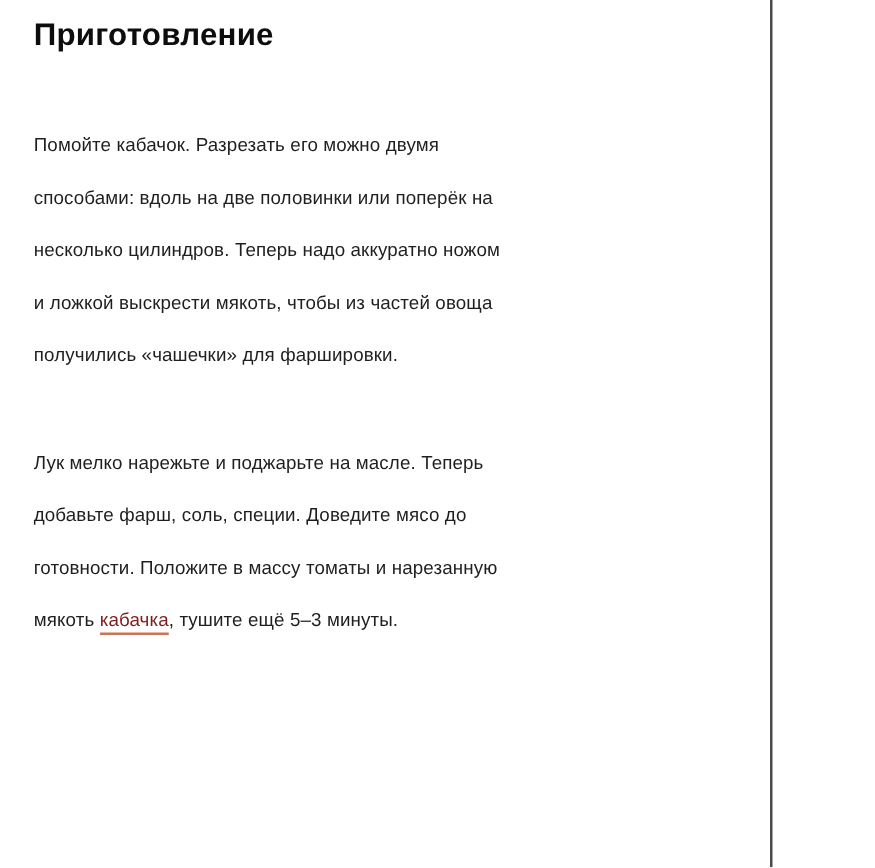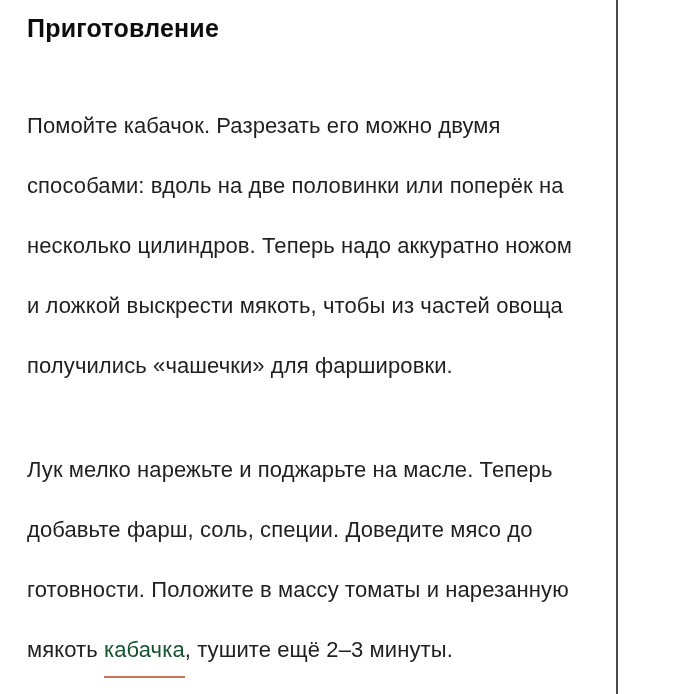--- a/index.html
+++ b/index.html
@@ -23,31 +23,31 @@
   h1.section-heading {
     margin: 0 0 52px 0;
     font-size: 25px;
     line-height: 32px;
     font-weight: 700;
     letter-spacing: 0.2px;
     color: #0d0d0d;
   }
   .para {
     margin: 0 0 44px 0;
-    font-size: 22px;
-    line-height: 60px;
+    font-size: 15px;
+    line-height: 42px;
     letter-spacing: 0.1px;
     color: #1f1f1f;
     white-space: pre-line;
   }
   .inline-link {
-    color: #14532d;
+    color: #7f1d1d;
     text-decoration: none;
     border-bottom: 2px solid #cd7458;
-    padding-bottom: 14px;
+    padding-bottom: 1px;
     cursor: pointer;
   }
   .right-edge {
     position: absolute;
     top: 0;
     right: 2px;
     width: 2px;
     height: 694px;
     background: #4b4b4b;
   }
@@ -61,18 +61,18 @@
 
     <p class="para"><span>Помойте кабачок. Разрезать его можно двумя
 способами: вдоль на две половинки или поперёк на
 несколько цилиндров. Теперь надо аккуратно ножом
 и ложкой выскрести мякоть, чтобы из частей овоща
 получились «чашечки» для фаршировки.</span></p>
 
     <p class="para"><span>Лук мелко нарежьте и поджарьте на масле. Теперь
 добавьте фарш, соль, специи. Доведите мясо до
 готовности. Положите в массу томаты и нарезанную
-мякоть </span><a href="#" class="inline-link">кабачка</a><span>, тушите ещё 2–3 минуты.</span></p>
+мякоть </span><a href="#" class="inline-link">кабачка</a><span>, тушите ещё 5–3 минуты.</span></p>
 
   </article>
 
   <div class="right-edge"></div>
 </div>
 
 </body></html>

